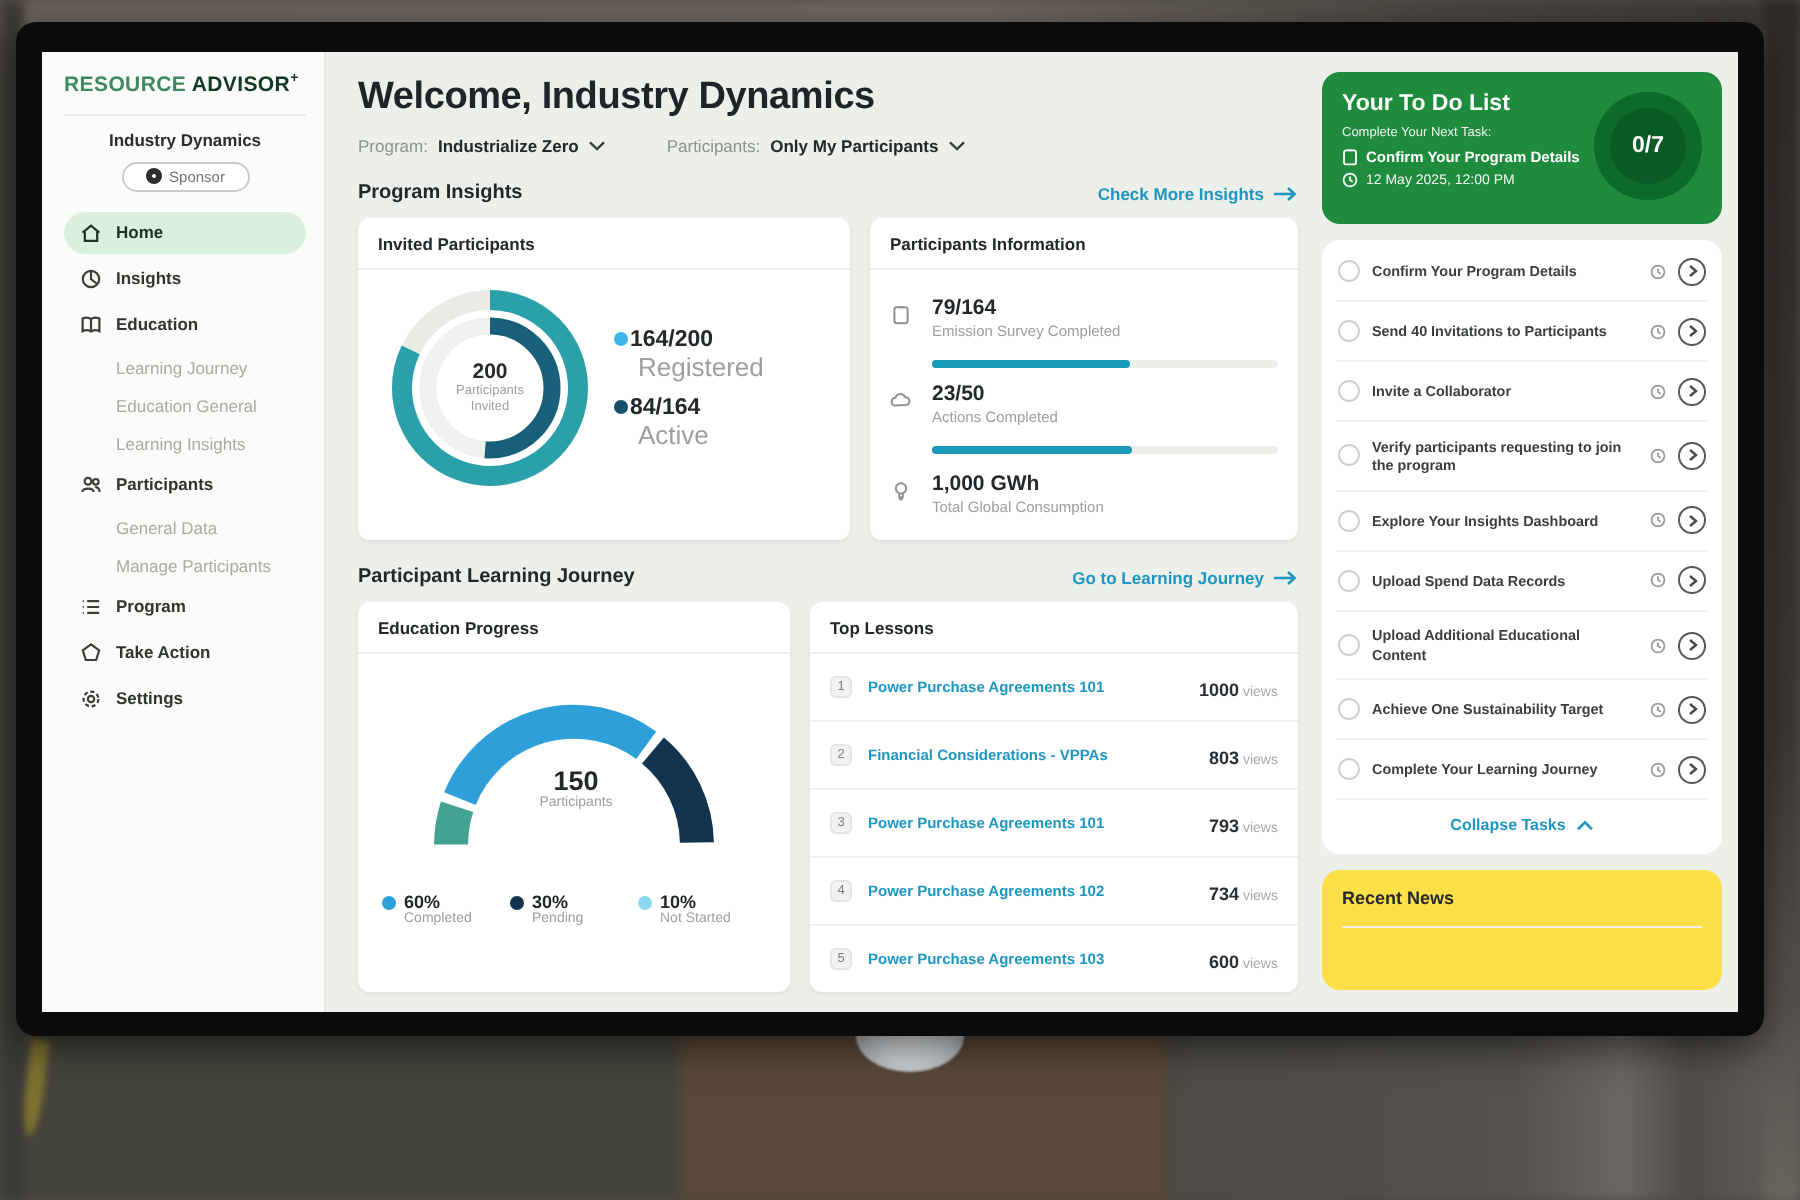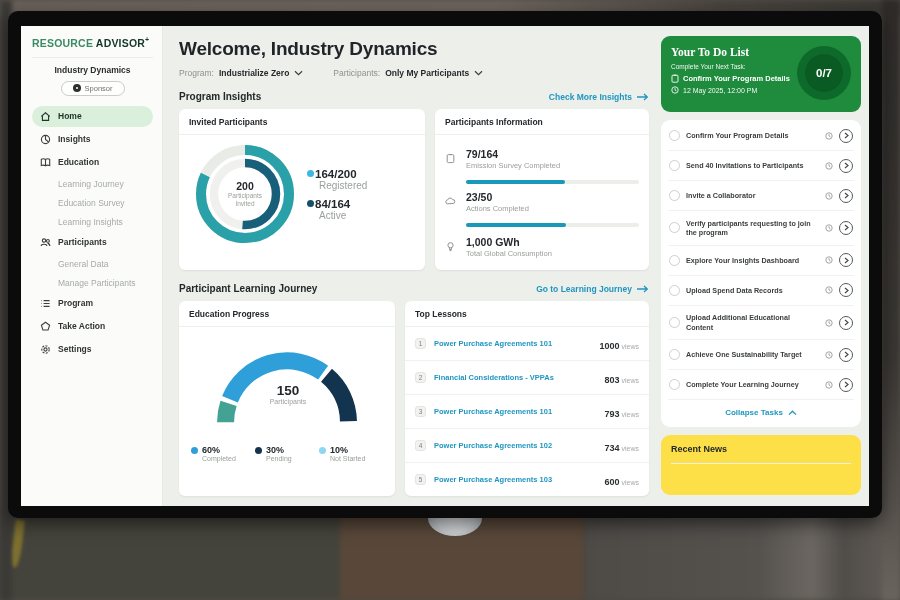--- a/index.html
+++ b/index.html
@@ -60,21 +60,21 @@
   
   .donut-flex { display:flex; align-items:center; gap:10px; height:118px; }
   .donut-box { position:relative; width:104px; height:104px; flex:none; margin-left:4px; }
   .donut-center { position:absolute; inset:0; display:flex; flex-direction:column; align-items:center; justify-content:center; text-align:center; }
   .dc-val { font-size:10.5px; font-weight:800; color:#23282b; }
   .dc-lbl { font-size:6.5px; color:#9ba09b; line-height:1.3; }
   .leg-item { margin:7px 0; }
   .leg-top { display:flex; align-items:center; gap:1px; }
   .leg-dot { width:7px; height:7px; border-radius:50%; }
   .leg-val { font-size:11.5px; font-weight:800; color:#23282b; }
-  .leg-lbl { font-size:10px; color:#9ba09b; margin-left:12px; }
+  .leg-lbl { font-size:13px; color:#9ba09b; margin-left:12px; }
 
   
   .stat-row { display:flex; gap:8px; padding:5px 0 4px; }
   .stat-icon { width:13px; padding-top:2px; color:#8d938d; flex:none; }
   .stat-val { font-size:10.5px; font-weight:800; color:#23282b; }
   .stat-lbl { font-size:7.5px; color:#9ba09b; margin-top:1px; }
   .bar { height:4px; background:#eceeea; border-radius:2px; margin:6px 0 2px 21px; }
   .bar-fill { height:4px; border-radius:2px; background:#1899ba; }
 
   
@@ -94,21 +94,21 @@
   .lesson-row:last-child { border-bottom:none; }
   .rank { width:11px; height:11px; border-radius:3px; background:#f2f3f0; border:1px solid #e3e5e1;
           font-size:6.5px; color:#7c817c; display:flex; align-items:center; justify-content:center; flex:none; }
   .l-title { flex:1; font-size:7.5px; font-weight:700; color:#1f96c0; }
   .l-views { font-size:9px; font-weight:800; color:#2a2f33; }
   .l-sfx { font-size:7px; color:#a5aaa4; margin-left:2px; }
 
   
   .right { width:210px; flex:none; padding:10px 8px 0 2px; }
   .todo-green { background:#1f8b3d; border-radius:9px; padding:10px 10px 12px; display:flex; justify-content:space-between; color:#fff; }
-  .tg-title { font-size:11.5px; font-weight:800;font-family:Liberation Serif, serif; }
+  .tg-title { font-size:11.5px; font-weight:800; }
   .tg-sub { font-size:6.5px; margin:5px 0 4px; opacity:.92; }
   .tg-row { display:flex; align-items:center; gap:4px; font-size:7.5px; font-weight:700; margin-top:3px; }
   .tg-row.dim { font-weight:500; font-size:7px; opacity:.95; }
   .ring { width:54px; height:54px; border-radius:50%; background:#0e6a2b; flex:none; align-self:center;
           display:flex; align-items:center; justify-content:center; }
   .ring-in { width:38px; height:38px; border-radius:50%; background:#0a5a23; display:flex; align-items:center; justify-content:center; }
   .ring-val { font-size:11.5px; font-weight:800; color:#fff; }
   .task-card { background:#fff; border-radius:9px; margin-top:8px; padding:1px 7px; }
   .task-row { display:flex; align-items:center; gap:6px; padding:7.5px 1px; border-bottom:1px solid #f1f2ef; min-height:29px; cursor:pointer; }
   .task-row:last-of-type { border-bottom:none; }
@@ -165,21 +165,21 @@
       <span>Insights</span>
     </div>
     <div class="nav-item">
       <svg width="11" height="11" viewBox="0 0 11 11" fill="none" stroke="#3b403b" stroke-width="1.1">
             <path d="M1.3 2.3 C2.8 1.6 4.4 1.7 5.5 2.5 C6.6 1.7 8.2 1.6 9.7 2.3 V8.6 C8.2 7.9 6.6 8 5.5 8.8 C4.4 8 2.8 7.9 1.3 8.6 Z"></path>
             <path d="M5.5 2.5 V8.8"></path>
           </svg>
       <span>Education</span>
     </div>
     <div class="nav-sub">Learning Journey</div>
-    <div class="nav-sub">Education Survey</div>
+    <div class="nav-sub">Education General</div>
     <div class="nav-sub">Learning Insights</div>
     <div class="nav-item">
       <svg width="11" height="11" viewBox="0 0 11 11" fill="none" stroke="#3b403b" stroke-width="1.1">
             <circle cx="4" cy="3.6" r="1.7"></circle>
             <path d="M1.2 9 C1.2 6.7 6.8 6.7 6.8 9"></path>
             <circle cx="7.9" cy="3.9" r="1.4"></circle>
             <path d="M7.6 6.4 C9.3 6.7 9.8 7.7 9.8 9"></path>
           </svg>
       <span>Participants</span>
     </div>

